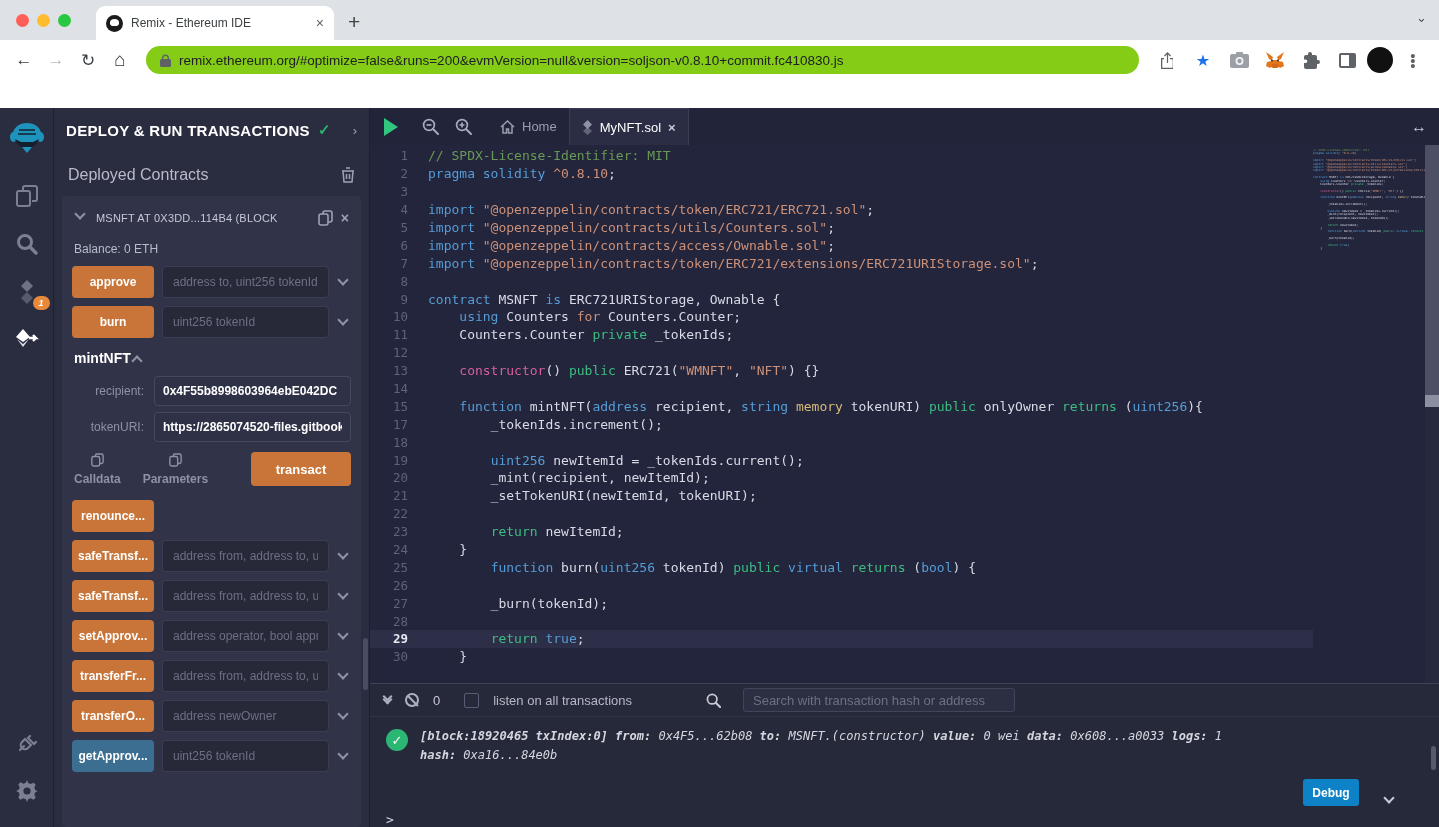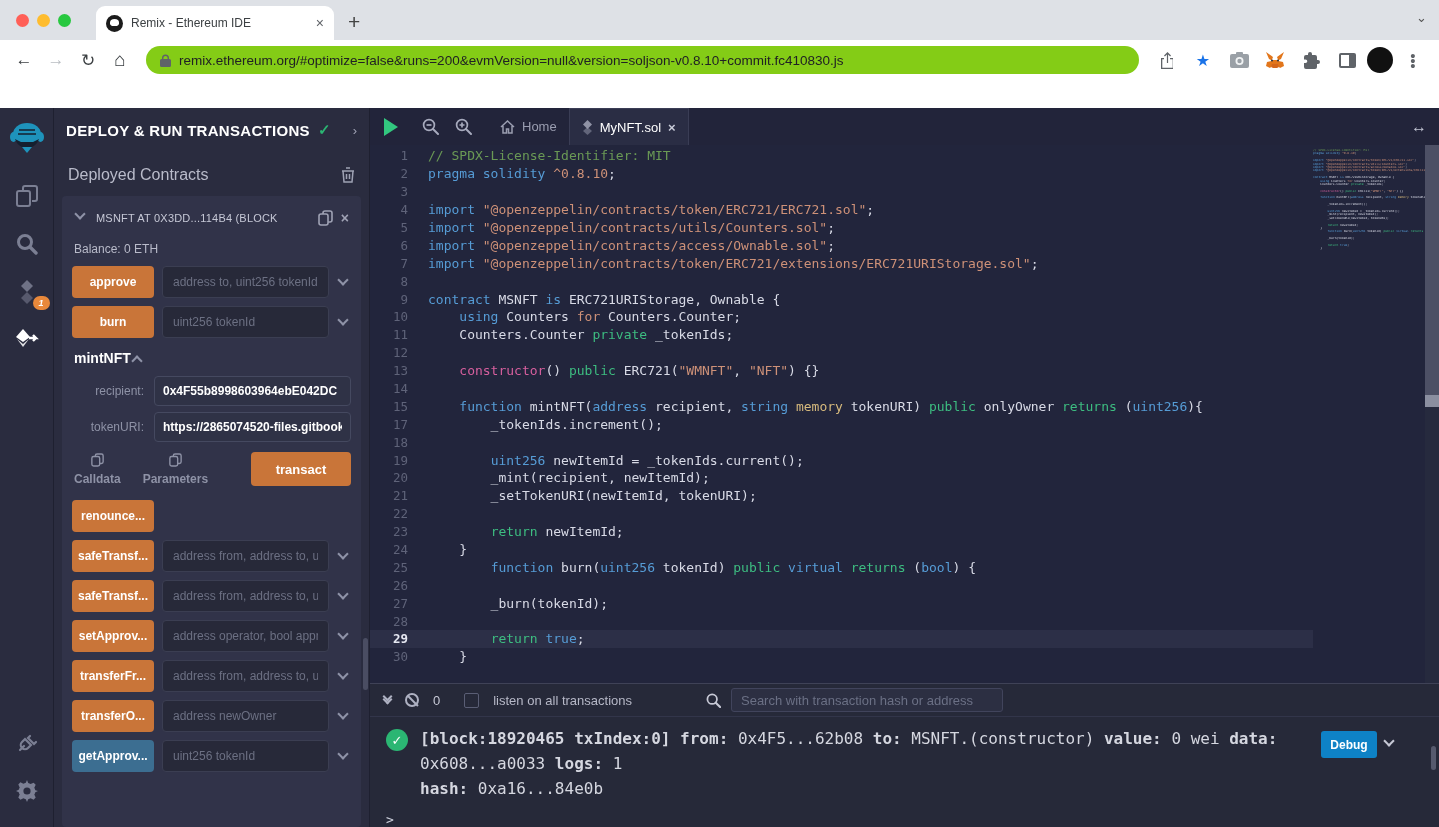--- a/index.html
+++ b/index.html
@@ -129,29 +129,29 @@
   .dblchev .c { width:7px; height:7px; border-right:2px solid #aeb1c2; border-bottom:2px solid #aeb1c2;
                 transform:rotate(45deg); margin-top:-4px; }
   .block-icon { width:14px; height:14px; border:2px solid #aeb1c2; border-radius:50%; position:relative; }
   .block-icon:after { content:""; position:absolute; left:-1px; top:5px; width:14px; height:2px;
                       background:#aeb1c2; transform:rotate(45deg); }
   .term-count { color:#c7c9d6; font-size:13px; }
   .term-check { width:15px; height:15px; border:1px solid #5a5e75; border-radius:2px; background:transparent; }
   .term-listen { color:#b6b8c7; font-size:13px; }
   .term-search-wrap { display:flex; align-items:center; gap:10px; margin-left:60px; }
   .term-search { width:272px; height:24px; background:#2c2f42; border:1px solid #41445c; border-radius:3px;
-                 color:#e8e9f0; font-size:13px; padding:0 9px; font-family:inherit; }
+                 color:#e8e9f0; font-size:13px; padding:0 9px; font-family:inherit;margin-left:12px; }
   .term-search::placeholder { color:#6b7085; }
   .term-body { flex:1; padding:10px 16px 0 16px; display:flex; gap:12px; }
   .okcirc { width:22px; height:22px; border-radius:50%; background:#2bb673; color:#fff; font-size:13px;
             display:flex; align-items:center; justify-content:center; flex:none; margin-top:2px; }
-  .txlog { flex:1; font-family:"DejaVu Sans Mono", monospace; font-size:16px; color:#d5d7e0;
-           line-height:1.55; min-width:0; }
+  .txlog { flex:1; font-family:"DejaVu Sans Mono", monospace; font-size:12px; color:#d5d7e0;
+           line-height:1.55; min-width:0;font-style:italic; }
   .txlog b { font-weight:bold; }
-  .debug-wrap { display:flex; align-items:flex-start; gap:6px; padding-right:26px; margin-top:4px; }
+  .debug-wrap { display:flex; align-items:flex-end; gap:24px; padding-right:26px; margin-top:4px; }
   .debug-btn { width:56px; height:27px; background:#0e82c6; border:none; border-radius:3px; color:#fff;
                font-size:12px; font-weight:bold; font-family:inherit; }
   .prompt { color:#cfd2de; font-family:"DejaVu Sans Mono", monospace; font-size:13px;
             padding:6px 0 0 16px; }
   .term-scroll { position:absolute; right:3px; top:62px; width:5px; height:24px; border-radius:3px;
                  background:#565a6e; }
 
   svg { display:block; }
 </style>
 </head>

